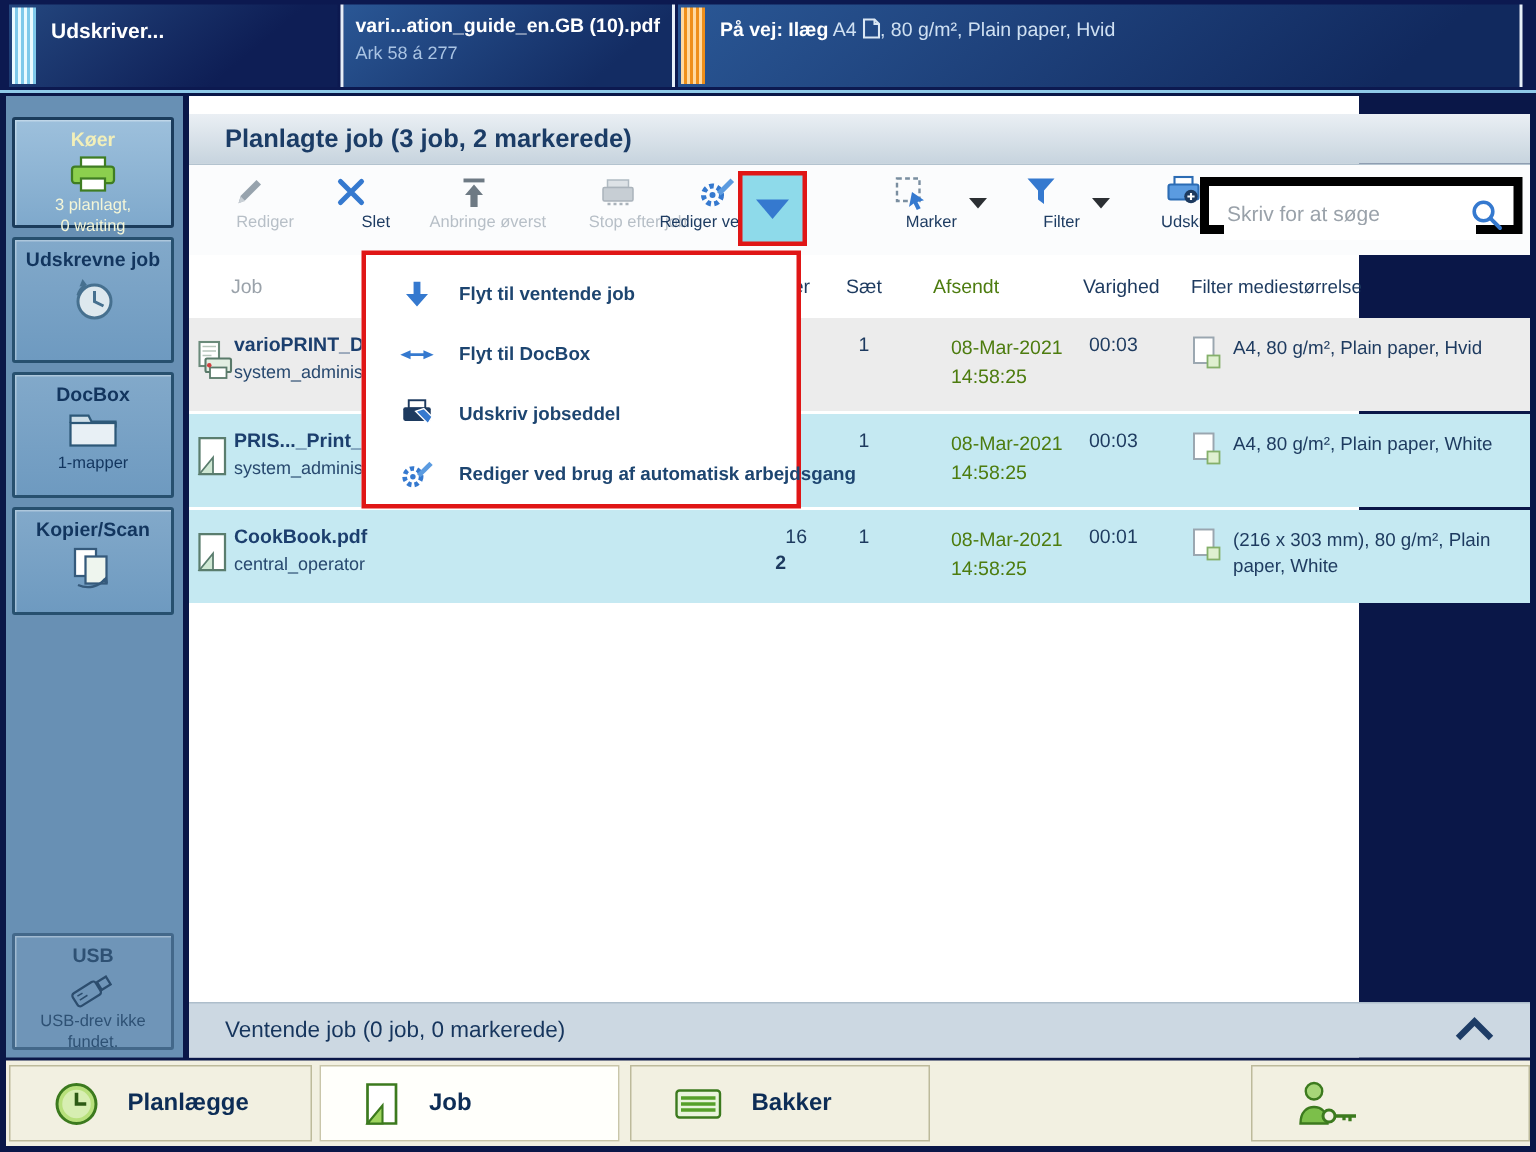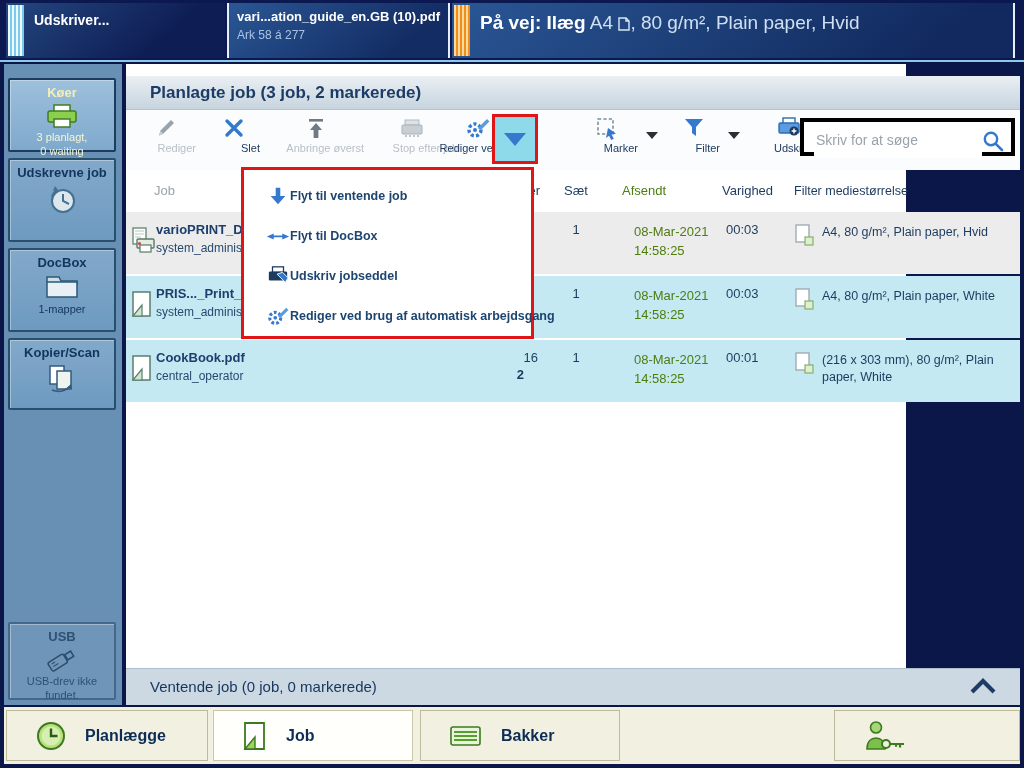--- a/index.html
+++ b/index.html
@@ -18,21 +18,21 @@
   .tb-mid  { left:227px; width:223px; background:linear-gradient(140deg,#2a5795 0%,#132c63 80%);
     border-left:2px solid #e6eef8; border-right:2px solid #e6eef8; }
   .tb-right{ left:452px; width:563px; background:linear-gradient(140deg,#2a5795 0%,#11295e 85%);
     border-right:2px solid #e6eef8; }
   .stripe { position:absolute; left:2px; top:2px; width:16px; height:51px; }
   .stripe.blue   { background:repeating-linear-gradient(90deg,#eafaff 0 2px,#7fc9ea 2px 4px); }
   .stripe.orange { background:repeating-linear-gradient(90deg,#ffd9a0 0 2px,#ef8f1a 2px 4px); }
   .tb-status { position:absolute; left:28px; top:9px; color:#fff; font-size:14px; font-weight:bold; }
   .tb-jobname { position:absolute; left:8px; top:6px; color:#fff; font-size:13px; font-weight:bold; white-space:nowrap; }
   .tb-sheets { position:absolute; left:8px; top:25px; color:#a9c3e3; font-size:12px; }
-  .tb-next { position:absolute; left:28px; top:9px; color:#cfe0f2; font-size:19px; white-space:nowrap; }
+  .tb-next { position:absolute; left:28px; top:9px; color:#cfe0f2; font-size:13px; white-space:nowrap; }
   .tb-next b { color:#ffffff; }
   .pgico { display:inline-block; vertical-align:-2px; }
 
   
   .sidebar { position:absolute; left:4px; top:64px; width:118px; height:641px; background:#6890b4; }
   .sb-btn { position:absolute; left:4px; width:108px; text-align:center;
     background:linear-gradient(#82a9ca,#6e9ac0); border:2px solid #27506f; border-radius:2px;
     box-shadow:inset 1px 1px 0 rgba(255,255,255,.35); padding-top:5px; }
   .sb-btn.selected { background:linear-gradient(#9dc0dc,#7fa9cc); border-color:#1b3c5c; }
   .sb-title { font-size:13px; font-weight:bold; color:#12355e; }
@@ -50,21 +50,21 @@
   .title-bar .t { position:absolute; left:24px; top:7px; font-size:17px; font-weight:bold; color:#1b3c66; }
 
   .toolbar { position:absolute; left:0; top:46px; width:894px; height:60px; background:#fbfcfd; }
   .tbtn { position:absolute; top:4px; height:54px; text-align:center; cursor:default; }
   .tbtn .ti { height:28px; display:flex; align-items:center; justify-content:center; }
   .tbtn .tl { font-size:11px; line-height:12px; color:#1e3c62;text-align:right; }
   .tbtn.off .tl { color:#b7bfc7; }
   .caret { position:absolute; width:0; height:0; border-left:6px solid transparent;
     border-right:6px solid transparent; border-top:7px solid #2b2f33; top:22px; }
   .search { position:absolute; left:674px; top:8px; width:215px; height:38px;
-    border:4px solid #000000; background:#fff; }
+    border:6px solid #000000; background:#fff; }
   .search input { position:absolute; left:10px; top:0; width:168px; height:36px; border:none; outline:none;
     font-size:14px; color:#333; font-family:"Liberation Sans",sans-serif; }
   .search input::placeholder { color:#9aa2aa; }
   .search svg { position:absolute; right:6px; top:7px; }
 
   
   .gridrow { display:grid; grid-template-columns:360px 60px 60px 114px 70px 1fr; }
   .thead { position:absolute; left:0; top:106px; width:894px; height:40px; align-items:center;
     color:#9aa2aa; font-size:13px; }
   .thead .c-job { padding-left:28px; }
@@ -95,21 +95,21 @@
   .waitbar .w { position:absolute; left:24px; top:9px; font-size:15px; color:#16355d; }
   .expand { position:absolute; right:22px; top:8px; cursor:pointer; }
 
   
   .dd-btn { position:absolute; left:492px; top:114px; width:46px; height:50px;
     background:#8edaea; border:3px solid #e01616; display:flex; align-items:center; justify-content:center; z-index:30; }
   .dd-btn .tri { width:0; height:0; border-left:11px solid transparent; border-right:11px solid transparent;
     border-top:13px solid #3579cf; }
   .dd-menu { position:absolute; left:241px; top:167px; width:293px; height:172px; background:#fff;
     border:3px solid #e01616; z-index:25; padding-top:6px; }
-  .dd-item { display:flex; align-items:center; height:40px; padding-left:22px; gap:0; cursor:pointer; }
+  .dd-item { display:flex; align-items:center; height:40px; padding-left:22px; gap:16px; cursor:pointer; }
   .dd-item .mi { width:24px; display:flex; justify-content:center; }
   .dd-label { font-size:12.5px; font-weight:bold; color:#1d4570; white-space:nowrap; }
 
   
   .footer { position:absolute; left:4px; top:707px; width:1016px; height:57px; background:#f2f0e1; }
   .ftab { position:absolute; top:3px; height:51px; border:1px solid #bdba9b; background:#f2f0e1;
     display:flex; align-items:center; gap:18px; padding-left:28px; cursor:pointer; }
   .ftab.selected { background:#fffffb; border-color:#c9c6aa; }
   .ftab .fl { font-size:16px; font-weight:bold; color:#0d2d56; }
 </style>

